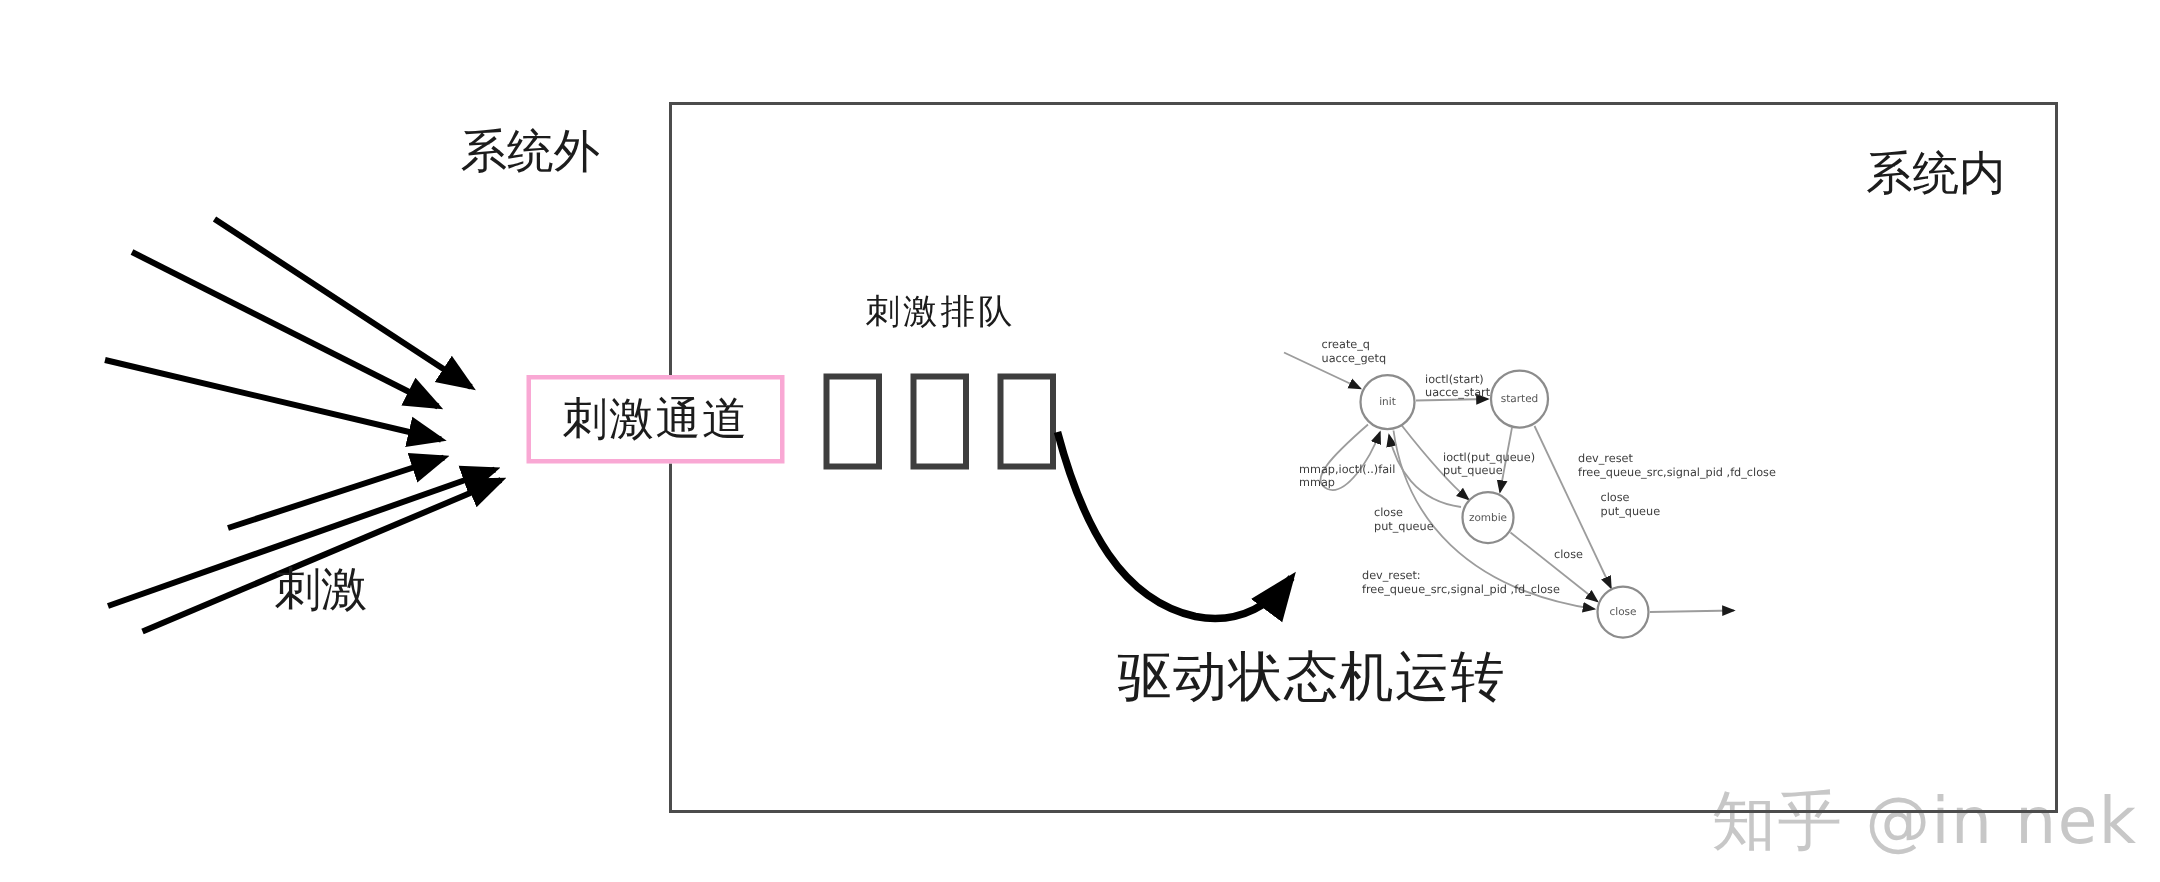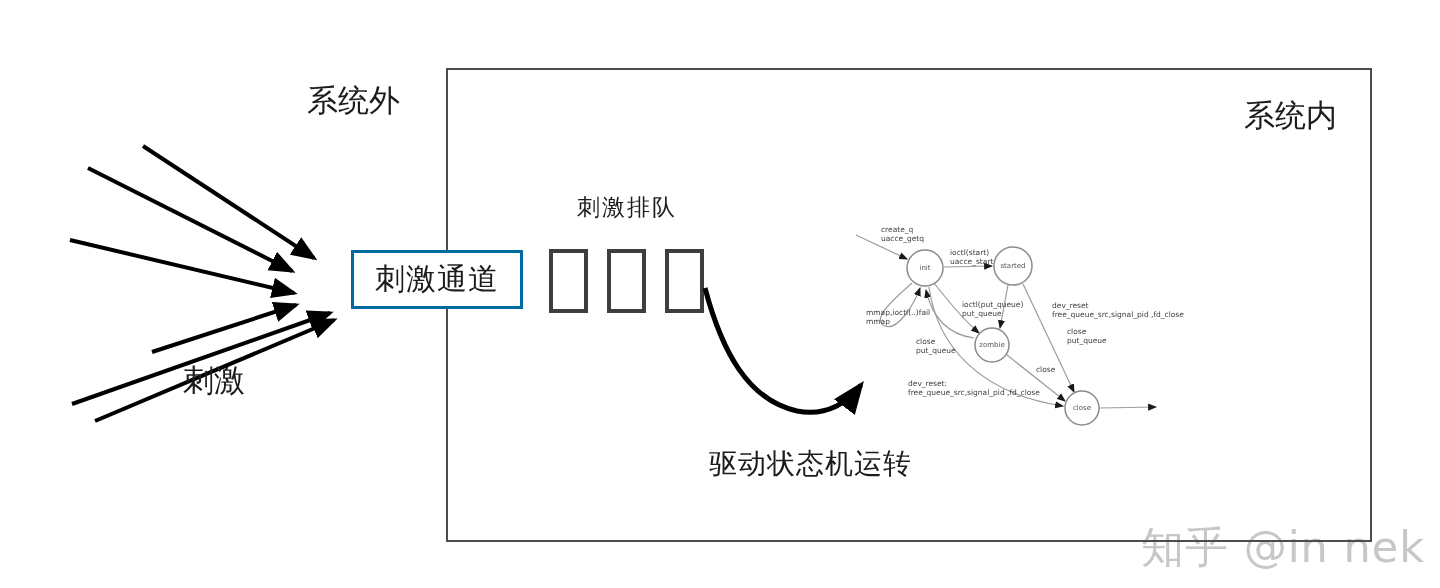--- a/index.html
+++ b/index.html
@@ -7,26 +7,26 @@
     position:relative;width:1440px;height:588px;background:#fff;overflow:hidden;
     font-family:"DejaVu Sans","Liberation Sans",sans-serif;color:#1c1c1c;
   }
   .system-box{
     position:absolute;left:446px;top:68px;width:922px;height:470px;
     border:2px solid #4c4c4c;z-index:2;
   }
   .lbl{position:absolute;white-space:nowrap;color:#1c1c1c;z-index:4;}
   .lbl-outside{left:307px;top:80px;font-size:31px;}
   .lbl-inside{left:1244px;top:95px;font-size:31px;}
-  .lbl-stimulus{left:183px;top:360px;font-size:31px;}
+  .lbl-stimulus{left:183px;top:372px;font-size:31px;}
   .lbl-queue-title{left:577px;top:192px;font-size:23px;letter-spacing:2px;}
-  .lbl-caption{left:709px;top:427px;font-size:28px;letter-spacing:1px;margin-top:18px;}
+  .lbl-caption{left:745px;top:427px;font-size:36px;letter-spacing:1px;}
   .channel-box{
     position:absolute;left:351px;top:250px;width:166px;height:53px;
-    border:3px solid #0369a1;background:#fff;z-index:3;
+    border:3px solid #f9a8d4;background:#fff;z-index:3;
     display:flex;align-items:center;justify-content:center;
     font-size:30px;letter-spacing:1px;
   }
   .qslot{
     position:absolute;top:249px;width:31px;height:56px;
     border:4px solid #3e3e3e;background:#fff;z-index:3;
   }
   .qslot-1{left:549px;}
   .qslot-2{left:607px;}
   .qslot-3{left:665px;}

